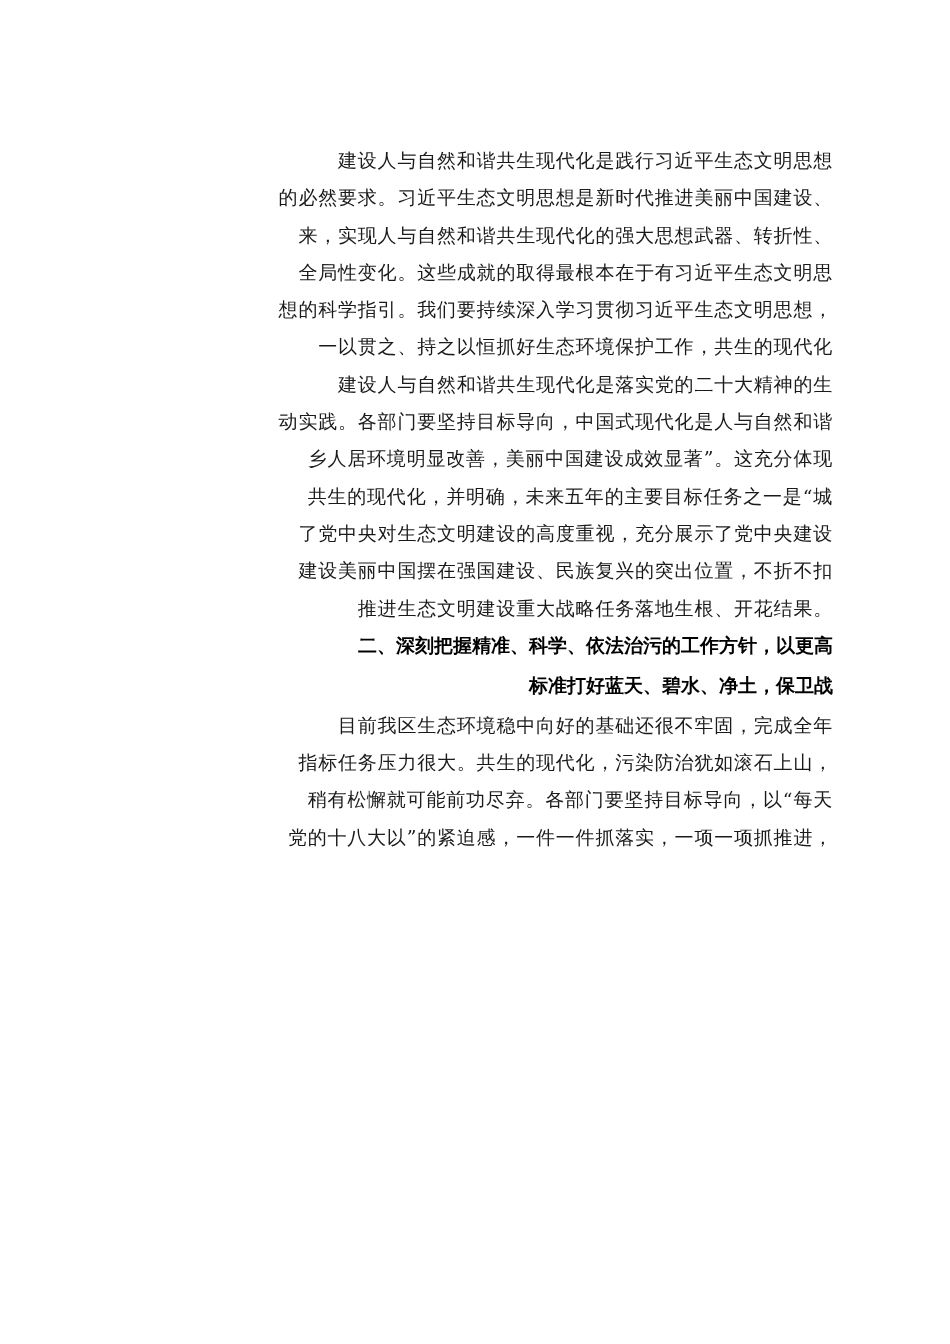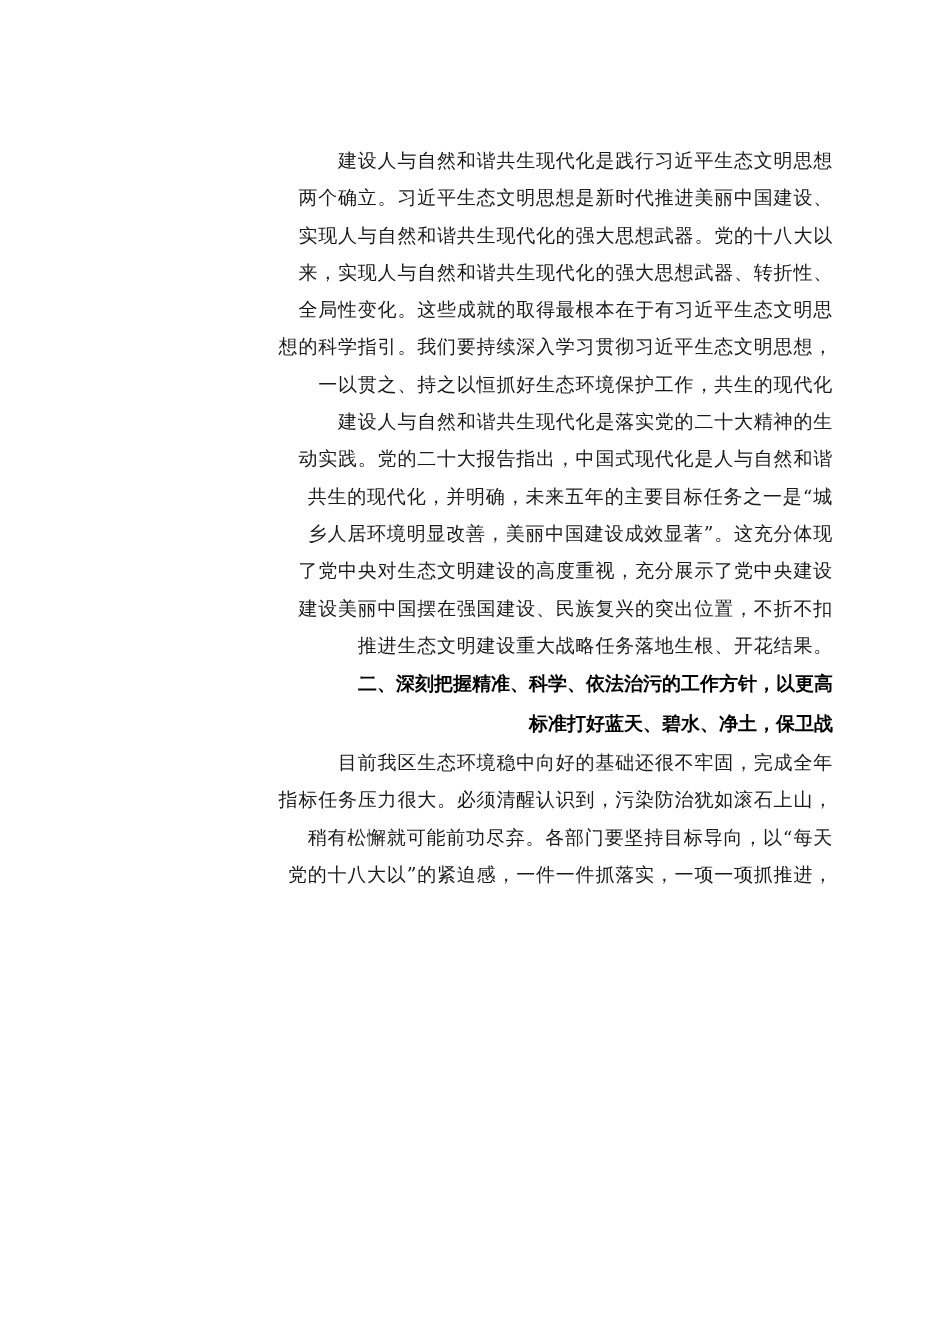--- a/index.html
+++ b/index.html
@@ -4,53 +4,52 @@
 <style>
   html, body { margin:0; padding:0; background:#ffffff; }
   body { width:950px; height:1344px; position:relative; overflow:hidden; }
   .page { position:absolute; left:143px; top:142px; width:690px; }
   .line {
     height:37.3px; line-height:37.3px; font-size:19px; color:#1a1a1a;
     font-family:"DejaVu Serif","Liberation Serif",serif;
     white-space:nowrap; letter-spacing:0.8px;text-align:right;
   }
   .line.heading {
-    font-family:Liberation Serif, serif;
+    font-family:Liberation Mono, monospace;
     font-weight:bold; color:#000; letter-spacing:0px; height:40px; line-height:40px;
   }
   .indent { padding-left:26px; }
 </style>
 </head>
 <body>
 
 <div class="page">
   <div>
     <div class="line indent">建设人与自然和谐共生现代化是践行习近平生态文明思想</div>
-    <div class="line">两个确立。习近平生态文明思想是新时代推进美丽中国建设、</div>
-    <div class="line">实现人与自然和谐共生现代化的强大思想武器。党的十八大以</div>
+    <div class="line">的必然要求。习近平生态文明思想是新时代推进美丽中国建设、</div>
     <div class="line">来，实现人与自然和谐共生现代化的强大思想武器、转折性、</div>
     <div class="line">全局性变化。这些成就的取得最根本在于有习近平生态文明思</div>
     <div class="line">想的科学指引。我们要持续深入学习贯彻习近平生态文明思想，</div>
     <div class="line">一以贯之、持之以恒抓好生态环境保护工作，共生的现代化</div>
   </div>
 
   <div>
     <div class="line indent">建设人与自然和谐共生现代化是落实党的二十大精神的生</div>
-    <div class="line">动实践。党的二十大报告指出，中国式现代化是人与自然和谐</div>
+    <div class="line">动实践。各部门要坚持目标导向，中国式现代化是人与自然和谐</div>
+    <div class="line">乡人居环境明显改善，美丽中国建设成效显著”。这充分体现</div>
     <div class="line">共生的现代化，并明确，未来五年的主要目标任务之一是“城</div>
-    <div class="line">乡人居环境明显改善，美丽中国建设成效显著”。这充分体现</div>
     <div class="line">了党中央对生态文明建设的高度重视，充分展示了党中央建设</div>
     <div class="line">建设美丽中国摆在强国建设、民族复兴的突出位置，不折不扣</div>
     <div class="line">推进生态文明建设重大战略任务落地生根、开花结果。</div>
   </div>
 
   <div>
     <div class="line heading indent">二、深刻把握精准、科学、依法治污的工作方针，以更高</div>
     <div class="line heading">标准打好蓝天、碧水、净土，保卫战</div>
   </div>
 
   <div>
     <div class="line indent">目前我区生态环境稳中向好的基础还很不牢固，完成全年</div>
-    <div class="line">指标任务压力很大。必须清醒认识到，污染防治犹如滚石上山，</div>
+    <div class="line">指标任务压力很大。共生的现代化，污染防治犹如滚石上山，</div>
     <div class="line">稍有松懈就可能前功尽弃。各部门要坚持目标导向，以“每天</div>
     <div class="line">党的十八大以”的紧迫感，一件一件抓落实，一项一项抓推进，</div>
   </div>
 </div>
 
 </body></html>

